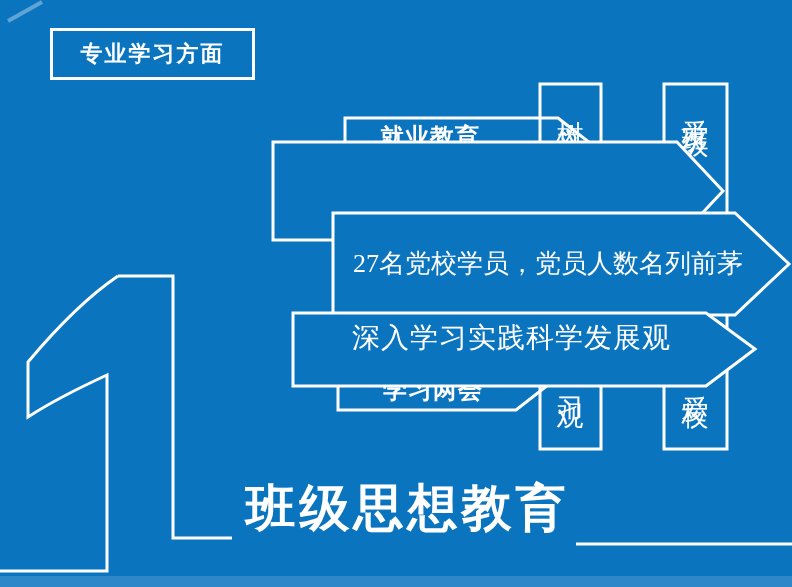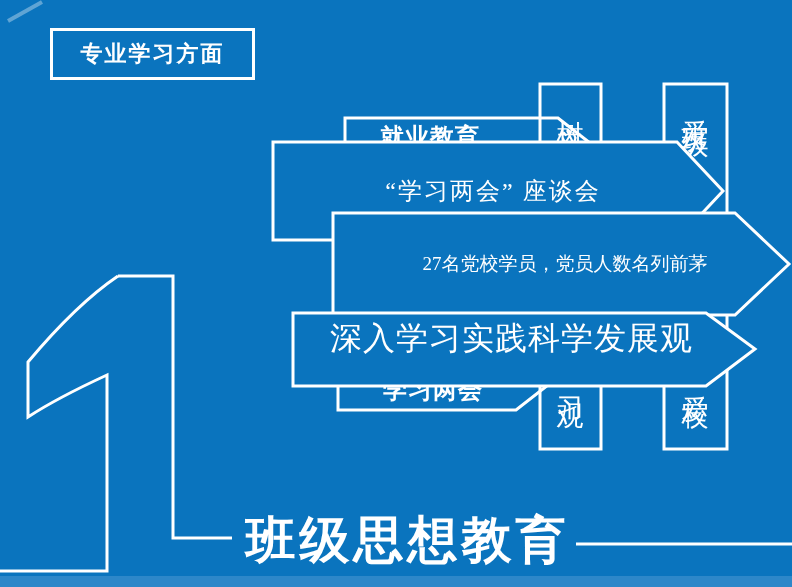--- a/index.html
+++ b/index.html
@@ -29,24 +29,24 @@
     font-family:"Liberation Serif", serif;
     font-size:27px;line-height:28px;
     writing-mode:vertical-rl;text-orientation:upright;
     letter-spacing:6px;white-space:nowrap;
   }
   .banner-text{
     font-family:"Liberation Serif", serif;
     text-align:center;line-height:26px;white-space:nowrap;
   }
   .bt1{left:273px;top:178px;width:440px;font-size:24px;letter-spacing:2px;}
-  .bt2{left:333px;top:251px;width:430px;font-size:19px;letter-spacing:0;margin-left:17px;}
-  .bt3{left:293px;top:325px;width:437px;font-size:32px;letter-spacing:1px;}
+  .bt2{left:333px;top:251px;width:430px;font-size:26px;letter-spacing:0;}
+  .bt3{left:293px;top:325px;width:437px;font-size:28px;letter-spacing:1px;}
   .footer-title{
-    left:225px;top:513px;width:365px;
+    left:225px;top:481px;width:365px;
     font-size:50px;font-weight:bold;letter-spacing:4px;
     text-align:center;line-height:54px;
   }
   .footer-strip{
     position:absolute;left:0;top:576px;width:792px;height:11px;
     background:var(--strip,#2d87c9);
   }
   .sr-only{position:absolute;width:1px;height:1px;overflow:hidden;clip:rect(0 0 0 0);white-space:nowrap;}
 </style>
 </head>
@@ -68,21 +68,20 @@
   <div class="abs vtext" style="left:556px;top:376px;">习观</div>
   <div class="abs vtext" style="left:681px;top:98px;">爱班级</div>
   <div class="abs vtext" style="left:681px;top:374px;">爱校</div>
 
   <svg class="layer" viewBox="0 0 792 587">
     <polygon points="273,142 677,142 723,191 677,240 273,240" style="fill:var(--bg,#0a74be)" stroke="#ffffff" stroke-width="3"></polygon>
     <polygon points="333,213 735,213 789,264 735,315 333,315" style="fill:var(--bg,#0a74be)" stroke="#ffffff" stroke-width="3"></polygon>
     <polygon points="293,313 706,313 755,349 706,386 293,386" style="fill:var(--bg,#0a74be)" stroke="#ffffff" stroke-width="3"></polygon>
   </svg>
 
-  <div class="abs banner-text bt1">“学习两会” 座谈会</div>
   <div class="abs banner-text bt2">27名党校学员，党员人数名列前茅</div>
   <div class="abs banner-text bt3">深入学习实践科学发展观</div>
 
   <svg class="layer" viewBox="0 0 792 587">
     <path d="M118,276 C84,299 54,331 28,362 L28,417 C54,400 81,387 107,375 L107,571 L0,571" fill="none" stroke="#ffffff" stroke-width="3"></path>
     <path d="M118,276 L173,276 L173,538 L232,538" fill="none" stroke="#ffffff" stroke-width="3"></path>
     <path d="M576,544 L792,544" fill="none" stroke="#ffffff" stroke-width="3"></path>
     <path d="M8,21 L42,2" fill="none" stroke="rgba(255,255,255,0.35)" stroke-width="4"></path>
   </svg>
   <span class="sr-only">1</span>

